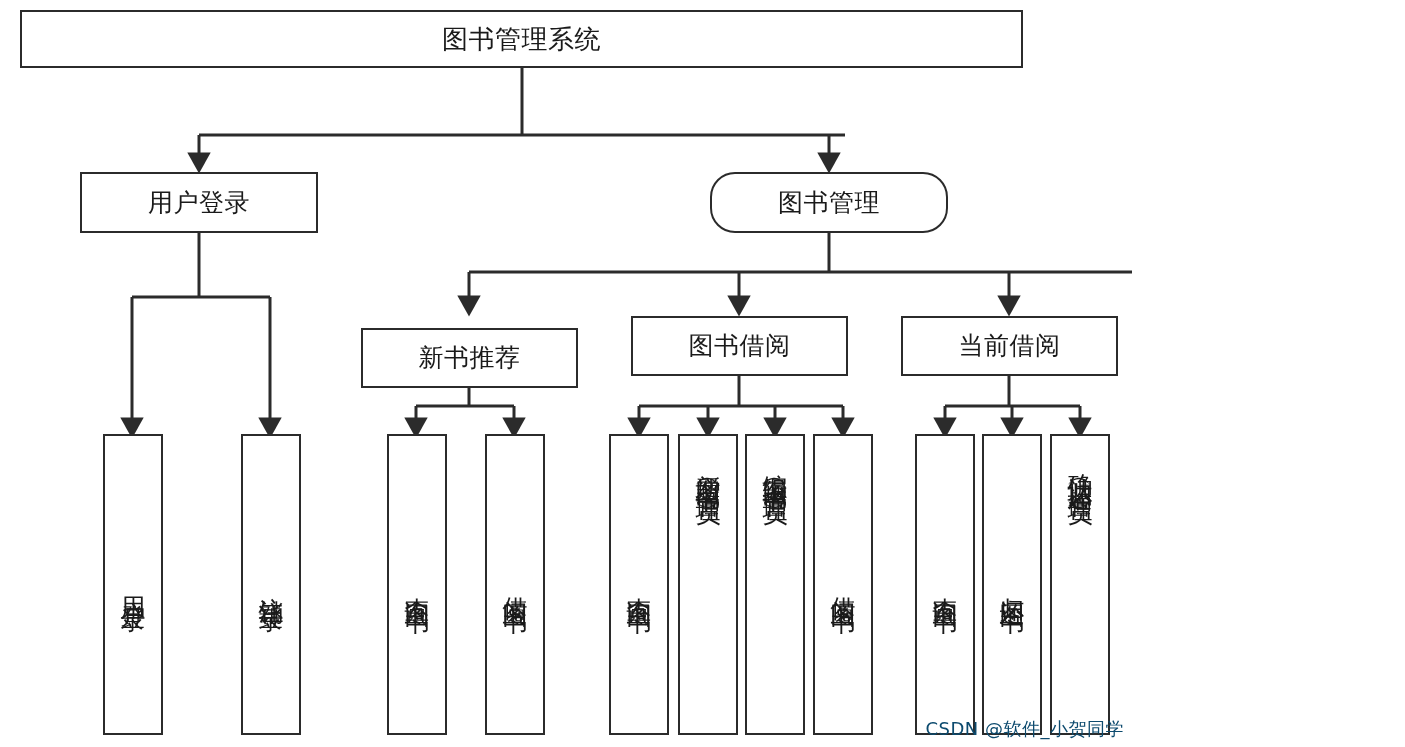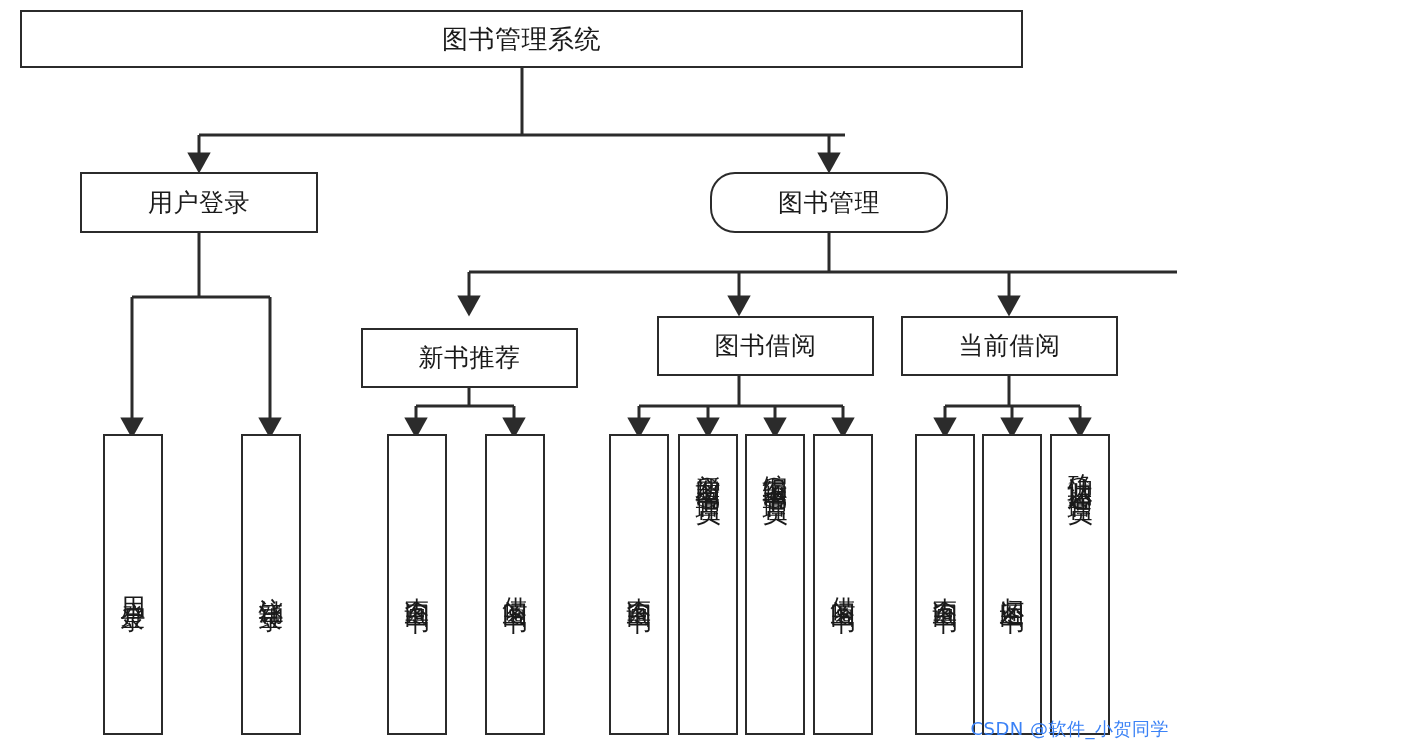--- a/index.html
+++ b/index.html
@@ -10,21 +10,20 @@
   body {
     font-family: "DejaVu Sans", "Liberation Sans", sans-serif;
     color: #1a1a1a;
   }
   #canvas {
     position: relative;
     width: 1132px;
     height: 747px;
     background: #ffffff;
     overflow: hidden;
-    padding-left: 45px;
   }
   #edges {
     position: absolute;
     left: 0;
     top: 0;
     width: 1405px;
     height: 747px;
     pointer-events: none;
   }
   .node {
@@ -63,21 +62,21 @@
   }
   .node.vert.center {
     align-items: center;
     padding-top: 0;
   }
   #watermark {
     position: absolute;
     right: 8px;
     bottom: 6px;
     font-size: 18px;
-    color: #3b82f6;
+    color: #0c4a6e;
     letter-spacing: 0.5px;
     white-space: nowrap;
     user-select: none;
   }
 </style>
 </head>
 <body>
 
 <div id="canvas">
 
@@ -138,21 +137,21 @@
   <div class="node horiz" style="left:80px; top:172px; width:238px; height:61px;">
     <span class="label">用户登录</span>
   </div>
   <div class="node horiz" style="left:710px; top:172px; width:238px; height:61px;border-radius:25px;">
     <span class="label">图书管理</span>
   </div>
 
   <div class="node horiz" style="left:361px; top:328px; width:217px; height:60px;">
     <span class="label">新书推荐</span>
   </div>
-  <div class="node horiz" style="left:657px; top:316px; width:217px; height:60px;">
+  <div class="node horiz" style="left:631px; top:316px; width:217px; height:60px;">
     <span class="label">图书借阅</span>
   </div>
   <div class="node horiz" style="left:901px; top:316px; width:217px; height:60px;">
     <span class="label">当前借阅</span>
   </div>
 
   <div class="node vert center" style="left:103px; top:434px; width:60px; height:301px;">
     <span class="label">用户登录</span>
   </div>
   <div class="node vert center" style="left:241px; top:434px; width:60px; height:301px;">

